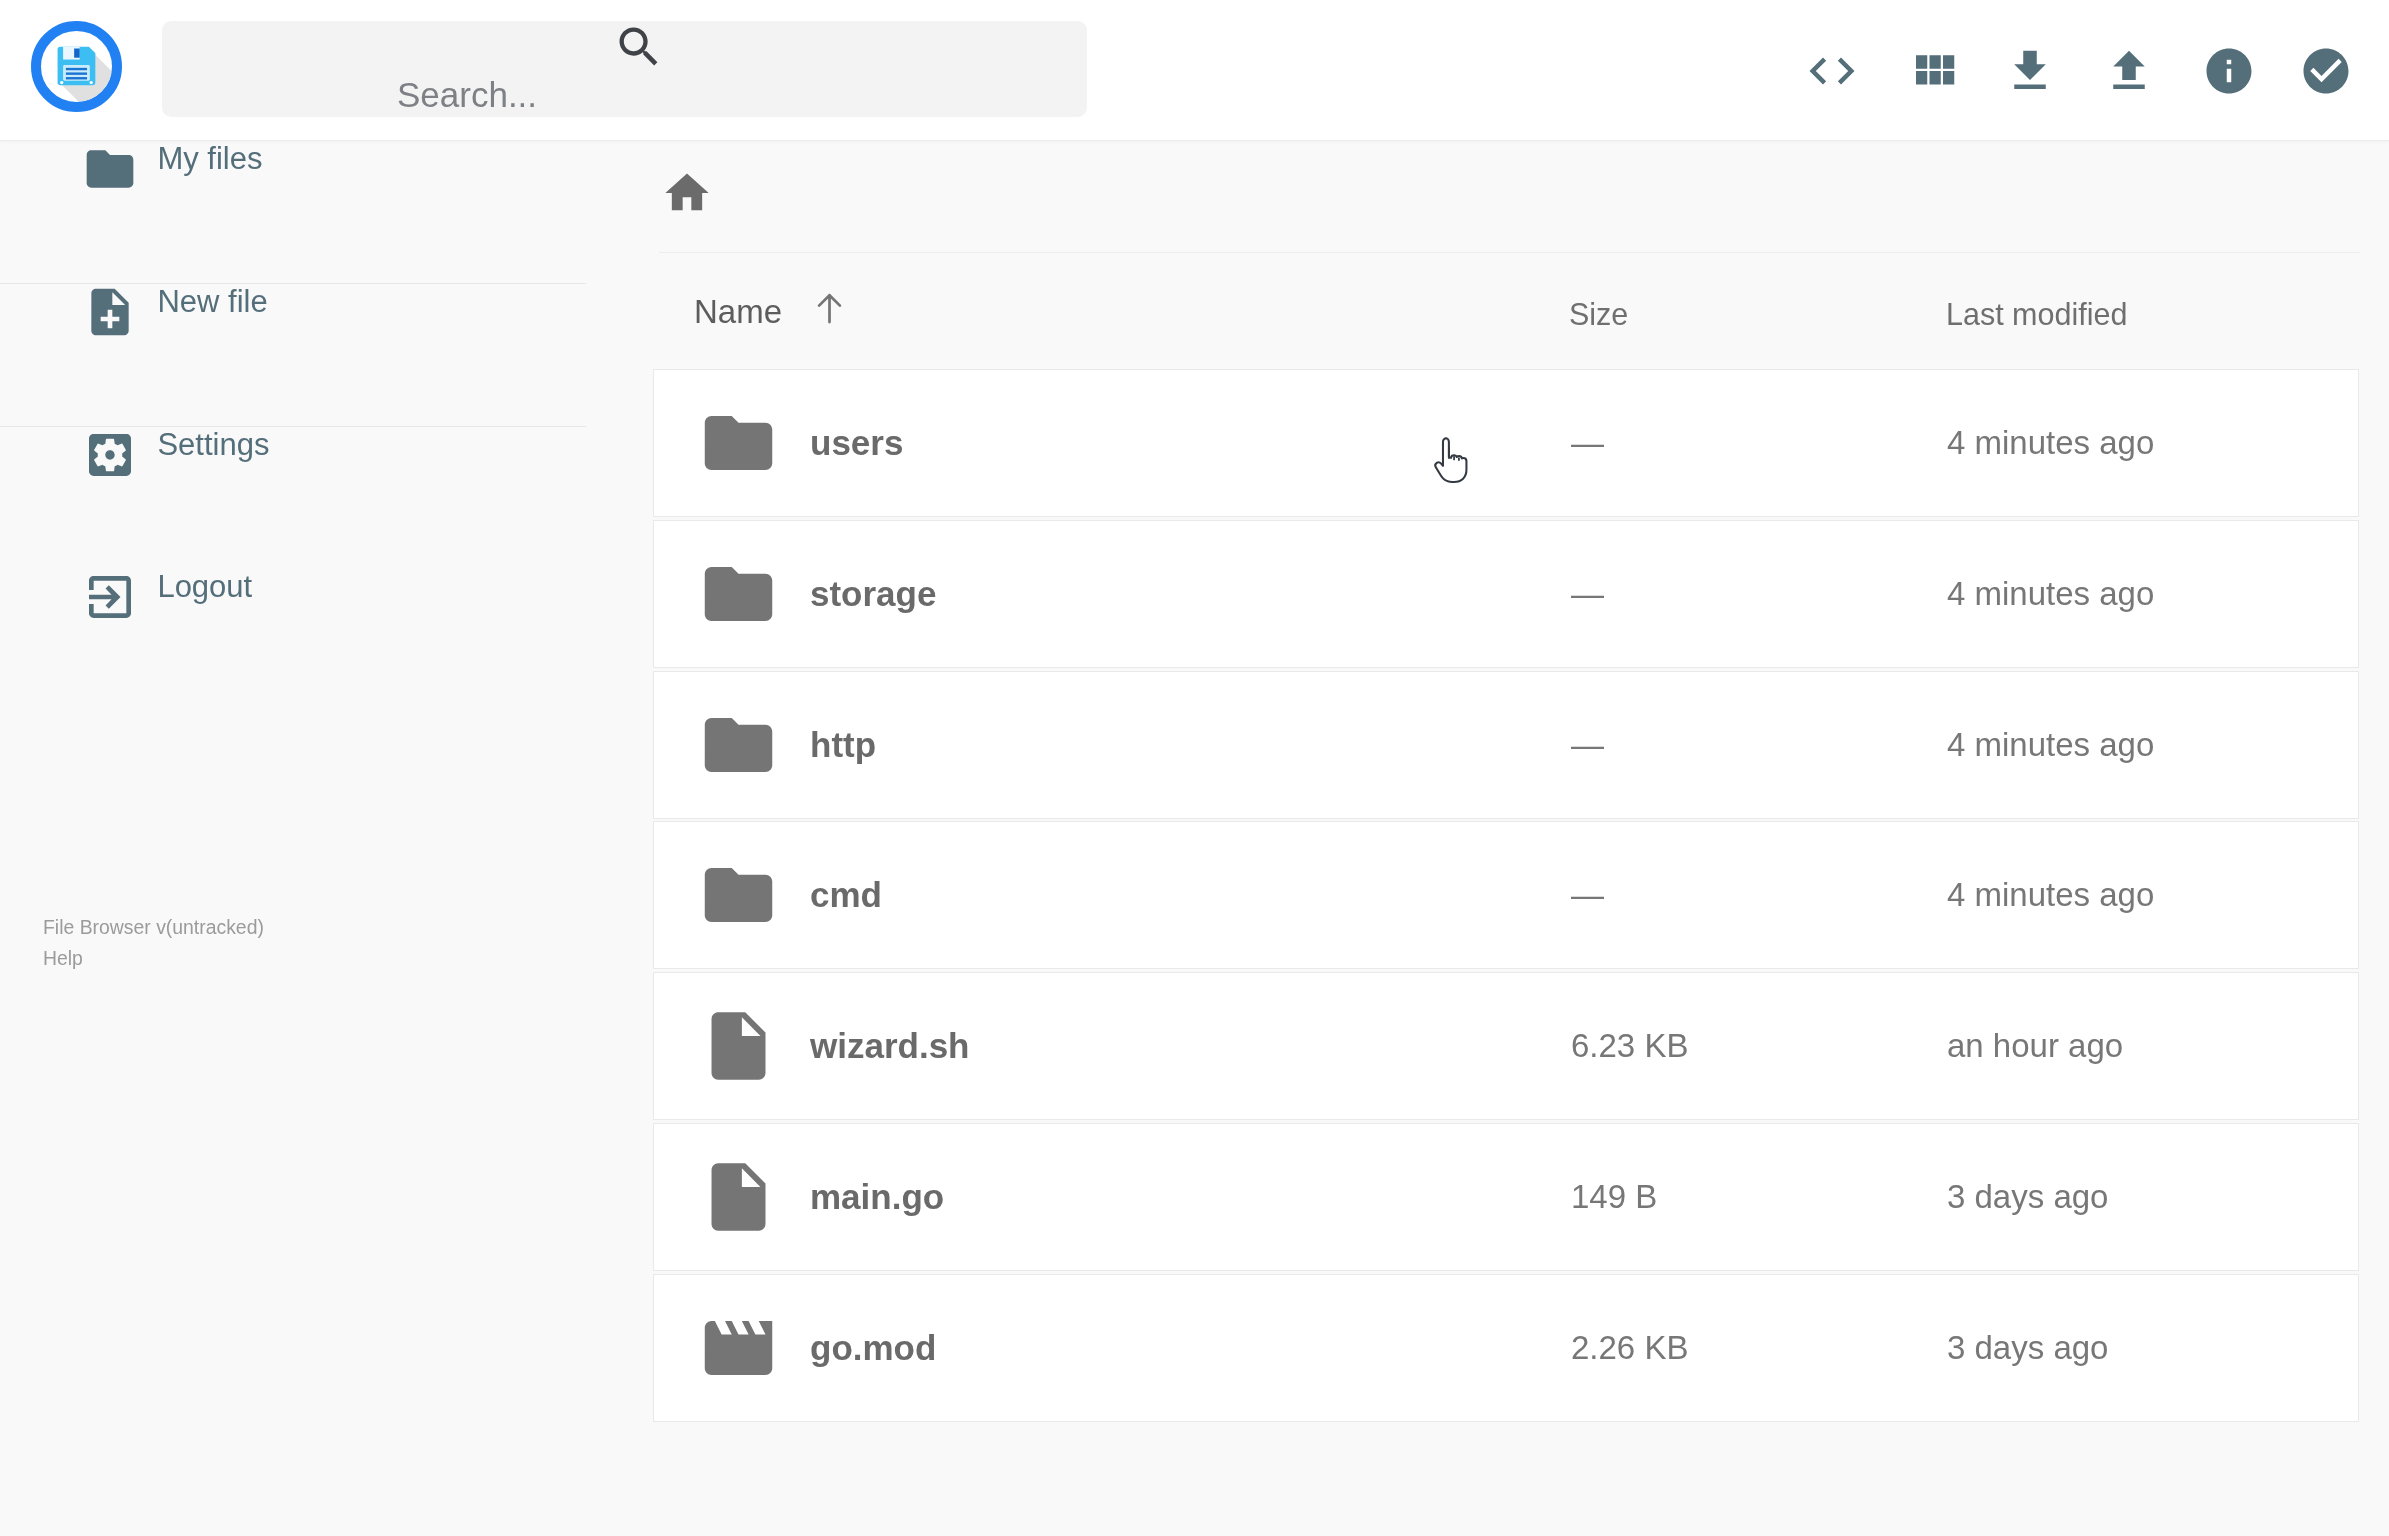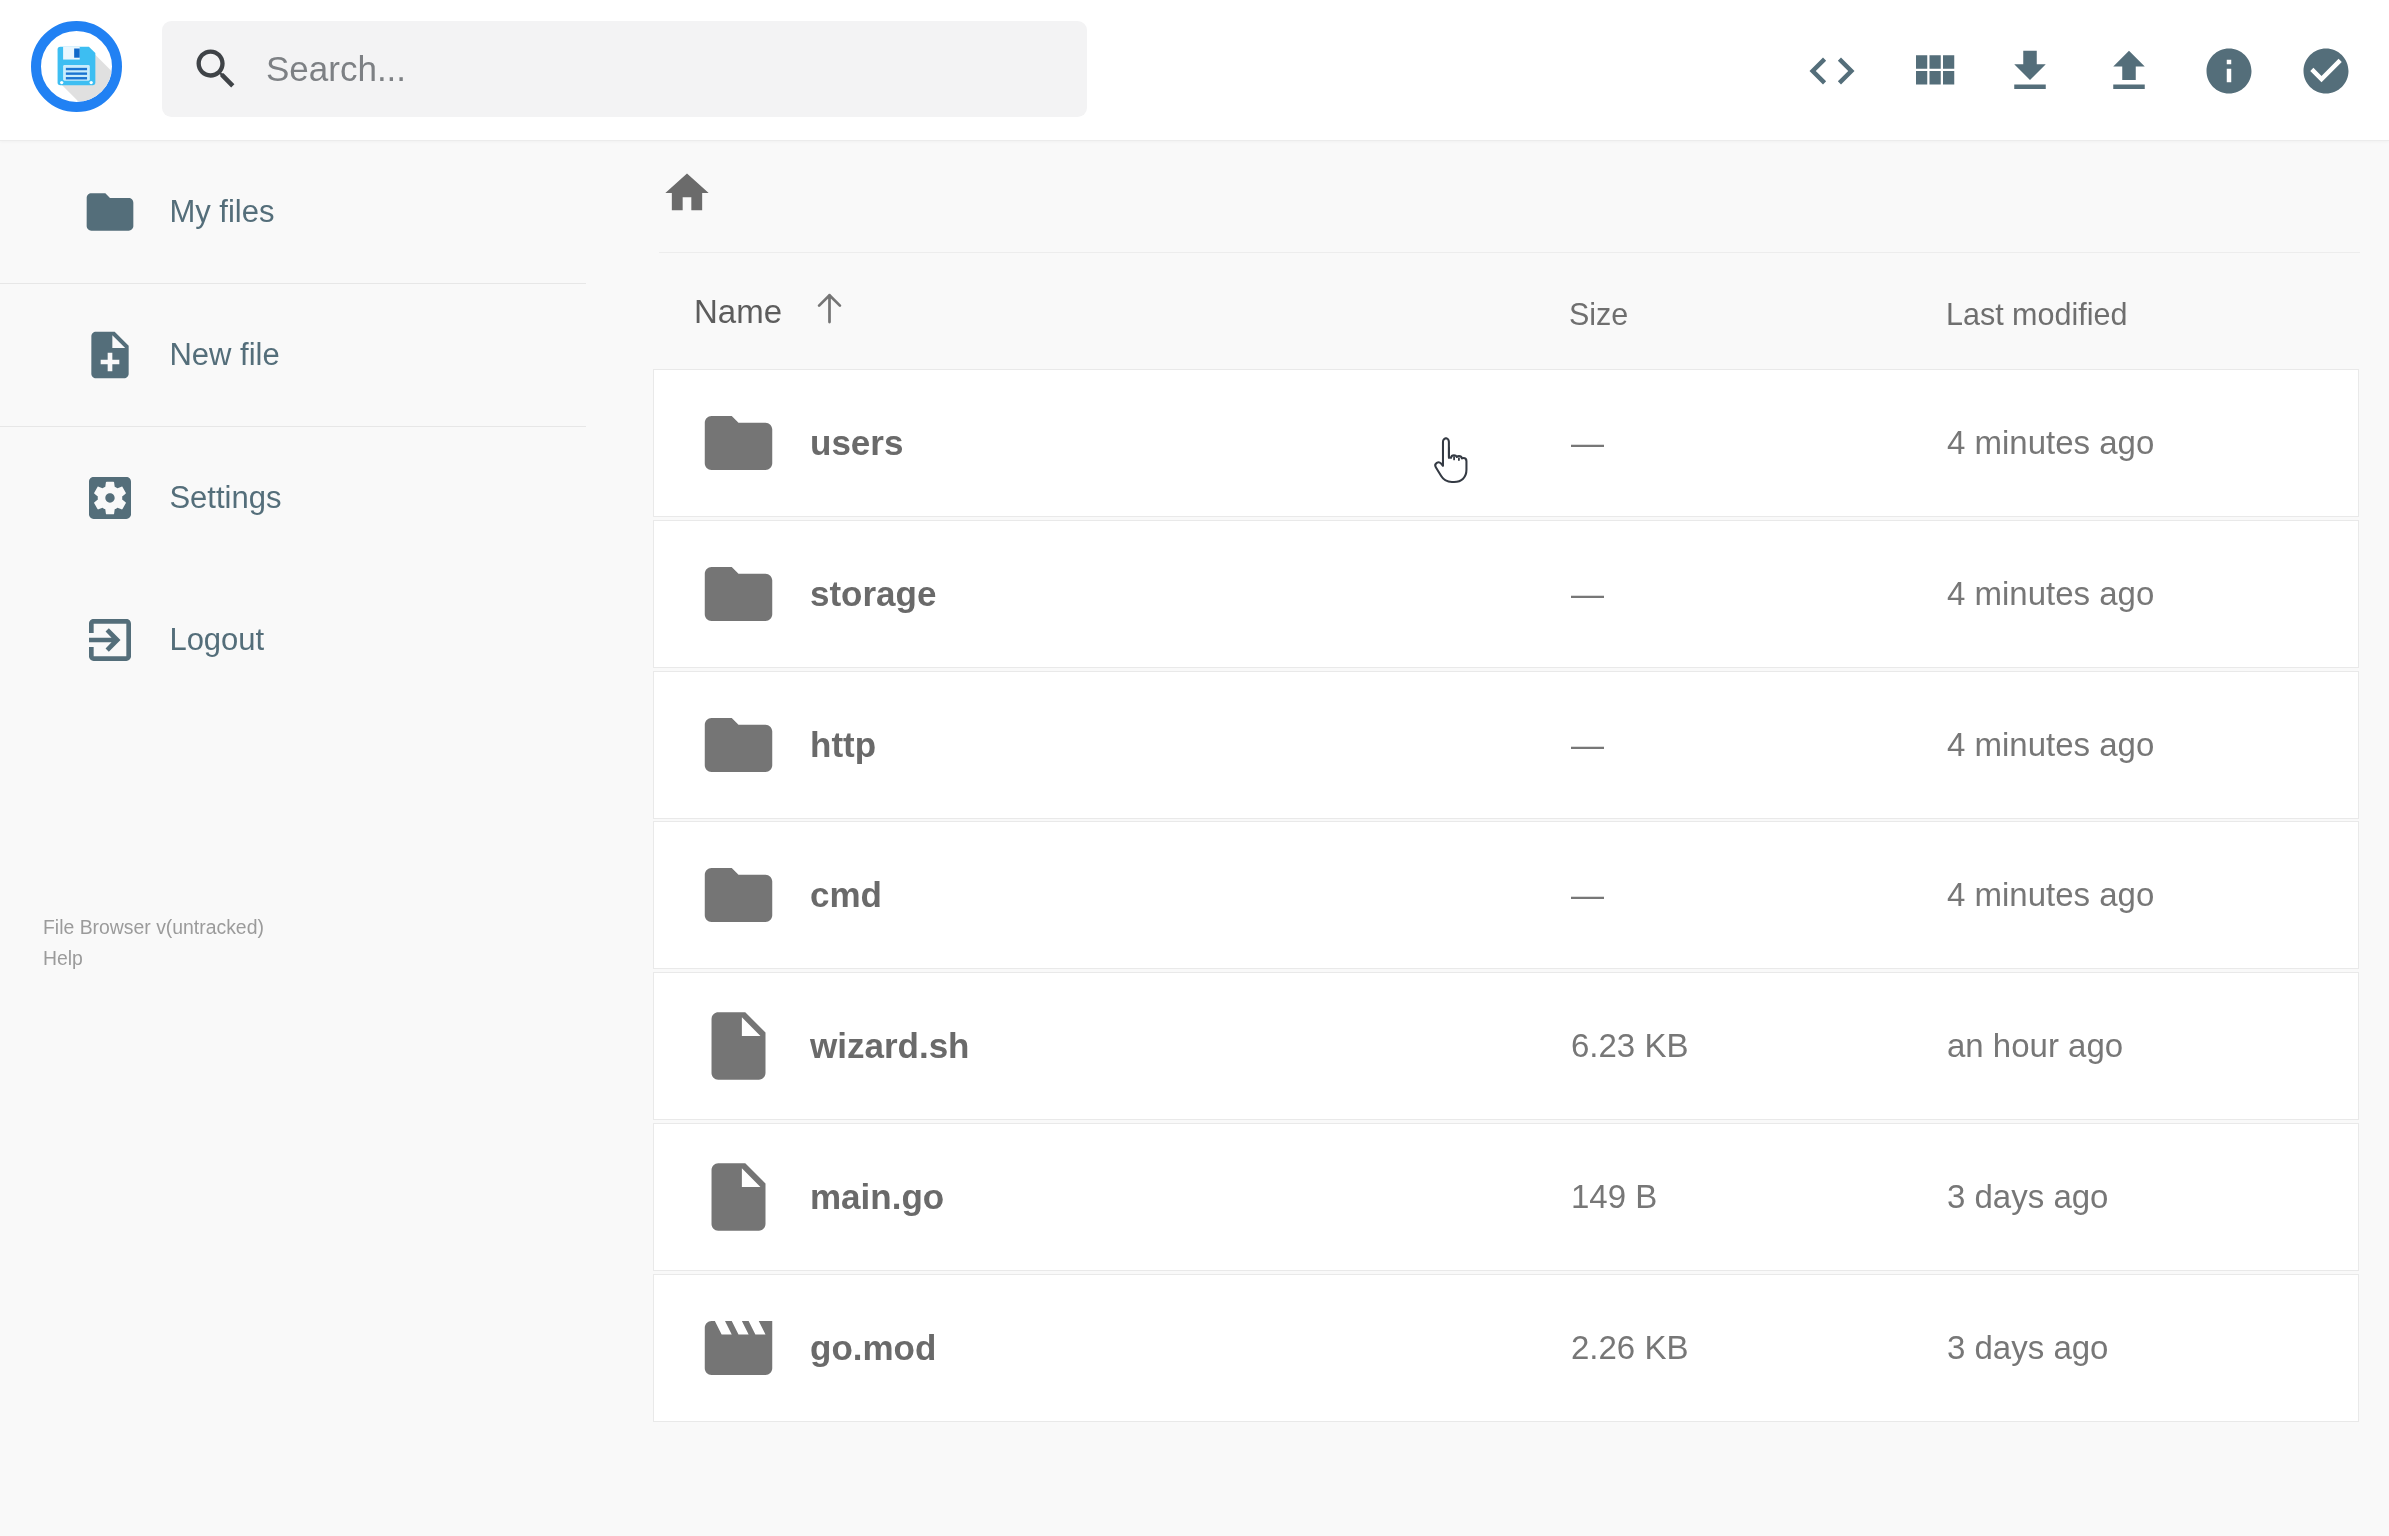--- a/index.html
+++ b/index.html
@@ -25,38 +25,38 @@
     box-shadow:0 1.9px 2.8px rgba(0,0,0,0.03);z-index:20;
   }
   .logo{
     position:absolute;left:30.5px;top:21px;width:91px;height:91px;
     border:10.2px solid var(--logo-ring);border-radius:50%;
     background:#fff;overflow:hidden;cursor:pointer;
   }
   .search{
     position:absolute;left:162px;top:21px;width:925px;height:96px;
     background:#f3f3f4;border-radius:9.3px;
-    display:flex;align-items:center;
+    display:flex;align-items:center;flex-direction:column;
   }
   .search .s-icon{width:52px;height:52px;margin-left:28px;color:#3f4347;flex:none}
   .search input{
     flex:1;border:none;outline:none;background:transparent;
     font-family:inherit;font-size:35px;color:#555;margin-left:24px;margin-right:28px;
   }
   .search input::placeholder{color:#7d8084;opacity:1}
   .tb-btn{
     position:absolute;top:44px;width:54px;height:54px;
     background:none;border:none;padding:0;color:var(--accent);cursor:pointer;
   }
   .tb-btn svg{width:54px;height:54px}
 
   
   .sidebar{position:absolute;left:0;top:141px;width:586px;z-index:5}
   .sb-item{
-    height:142px;display:flex;align-items:center;color:var(--accent);cursor:pointer;gap:12px;
+    height:142px;display:flex;color:var(--accent);cursor:pointer;
   }
   .sb-item svg{width:56px;height:56px;margin-left:41px;flex:none}
   .sb-item .sb-label{margin-left:19.4px;font-size:31px}
   .sb-divider{border-top:1.9px solid #e7e7e7}
   .sb-footer{
     position:absolute;left:43px;top:771px;
     font-size:19.4px;line-height:31px;color:#9b9b9b;
   }
   .sb-footer .help-link{color:#9b9b9b;cursor:pointer;display:inline-block}
 

